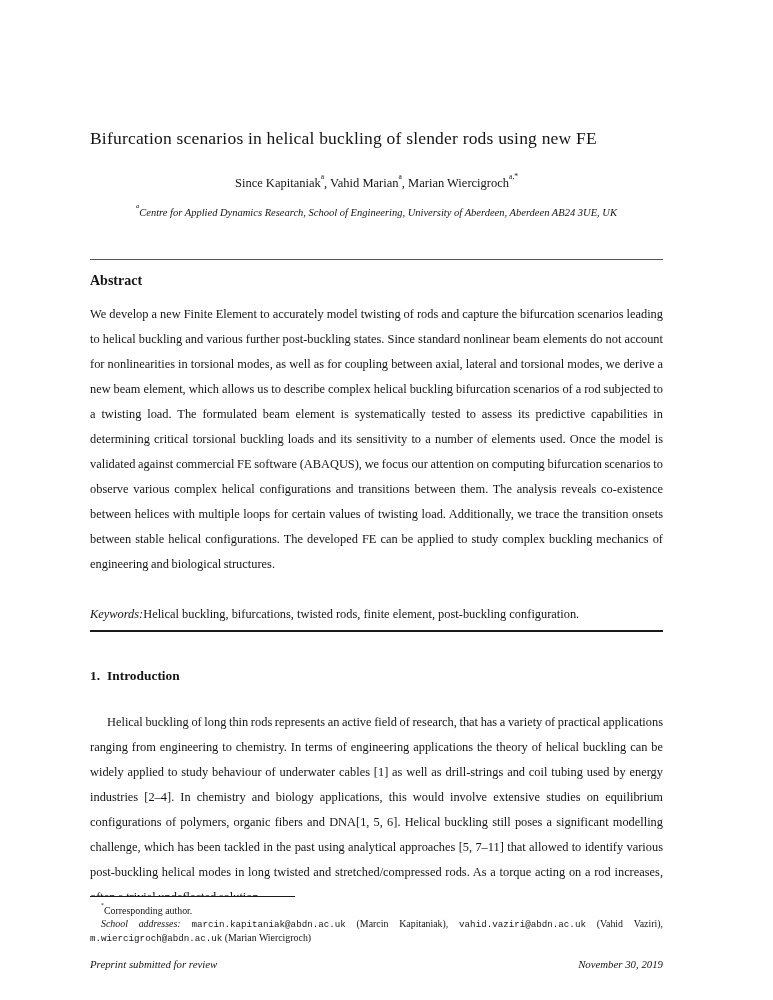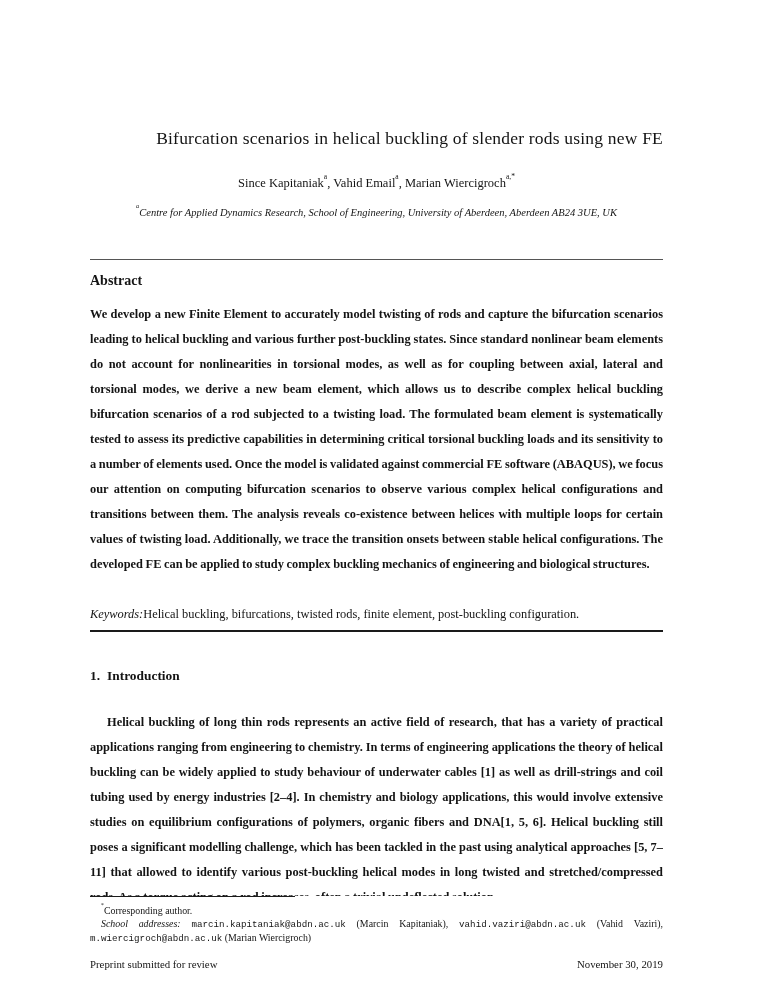--- a/index.html
+++ b/index.html
@@ -3,34 +3,34 @@
 <meta charset="utf-8">
 <style>
   html,body { margin:0; padding:0; background:#ffffff; }
   .page {
     position:relative; width:773px; height:1000px; background:#ffffff;
     font-family:"Liberation Serif", serif; color:#141414; overflow:hidden;
   }
   .content { position:absolute; left:90px; top:0; width:573px; }
 
   .title {
-    margin-top:128px; text-align:right; font-size:17.5px; line-height:21px;
+    margin-top:128px; text-align:left; font-size:17.5px; line-height:21px;
     font-weight:normal; letter-spacing:0.2px;
   }
   .authors-line { margin-top:23px; text-align:center; font-size:12.5px; line-height:16px; }
   sup.sc { font-size:60%; position:relative; top:-0.45em; letter-spacing:0; }
   .affiliation { margin-top:11px; text-align:center; font-style:italic; font-size:10.5px; line-height:13px; }
 
   .rule-thin  { margin-top:40px; border-top:1px solid #555555; height:0; }
   .rule-thick { margin-top:3px;  border-top:2px solid #1a1a1a; height:0; }
 
   .abstract-heading { margin-top:13px; font-size:14px; line-height:15px; font-weight:bold; }
 
   .body-par {
-    font-size:12.4px; line-height:25px; text-align:justify; word-spacing:-0.5px;font-weight:bold;
+    font-size:12.4px; line-height:25px; text-align:justify; word-spacing:-0.5px;
   }
   .abstract-par { margin-top:14px; height:300px; overflow:hidden; }
   .keywords { margin-top:0; font-size:12.4px; line-height:25px; height:25px; overflow:hidden; }
   .keywords .kw-label { font-style:italic; }
 
   .section-heading { margin-top:36px; font-size:13.4px; line-height:16px; font-weight:bold; }
   .section-heading .sec-num { padding-right:7px; }
   .intro-par { margin-top:26px; height:200px; overflow:hidden; text-indent:17px; }
 
   .footnote {
@@ -38,33 +38,33 @@
     font-size:9.9px; line-height:13px;
   }
   .footnote-rule { border-top:1.5px solid #1a1a1a; width:205px; margin-bottom:5px; }
   .footnote p { margin:0; text-indent:11px; text-align:justify; }
   .footnote .label { font-style:italic; }
   .mono { font-family:"Liberation Mono", monospace; font-size:9.2px; }
 
   .footer {
     position:absolute; left:90px; top:957px; width:573px;
     display:flex; justify-content:space-between;
-    font-size:10.8px; line-height:14px;
+    font-style:italic; font-size:10.8px; line-height:14px;
   }
 </style>
 </head>
 <body>
 
 <div class="page">
   <div class="content">
 
     <h1 class="title">Bifurcation scenarios in helical buckling of slender rods using new FE</h1>
 
     <div class="authors-line">
-      <span><span>Since Kapitaniak</span><sup class="sc">a</sup><span>, </span></span><span><span>Vahid Email</span><sup class="sc">a</sup><span>, </span></span><span><span>Marian Wiercigroch</span><sup class="sc">a,*</sup></span>
+      <span><span>Since Kapitaniak</span><sup class="sc">a</sup><span>, </span></span><span><span>Vahid Marian</span><sup class="sc">a</sup><span>, </span></span><span><span>Marian Wiercigroch</span><sup class="sc">a,*</sup></span>
     </div>
 
     <div class="affiliation"><sup class="sc">a</sup><span>Centre for Applied Dynamics Research, School of Engineering, University of Aberdeen, Aberdeen AB24 3UE, UK</span></div>
 
     <div class="rule-thin"></div>
 
     <div class="abstract-heading">Abstract</div>
 
     <div class="body-par abstract-par">We develop a new Finite Element to accurately model twisting of rods and capture the bifurcation scenarios leading to helical buckling and various further post-buckling states. Since standard nonlinear beam elements do not account for nonlinearities in torsional modes, as well as for coupling between axial, lateral and torsional modes, we derive a new beam element, which allows us to describe complex helical buckling bifurcation scenarios of a rod subjected to a twisting load. The formulated beam element is systematically tested to assess its predictive capabilities in determining critical torsional buckling loads and its sensitivity to a number of elements used. Once the model is validated against commercial FE software (ABAQUS), we focus our attention on computing bifurcation scenarios to observe various complex helical configurations and transitions between them. The analysis reveals co-existence between helices with multiple loops for certain values of twisting load. Additionally, we trace the transition onsets between stable helical configurations. The developed FE can be applied to study complex buckling mechanics of engineering and biological structures.</div>
 

